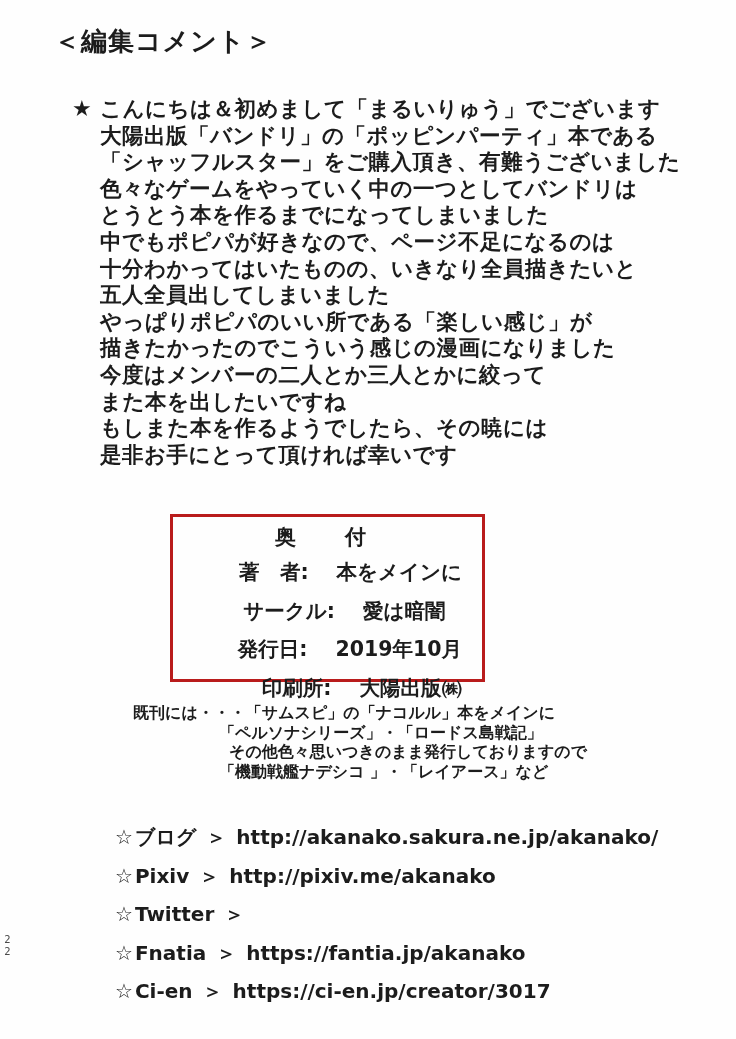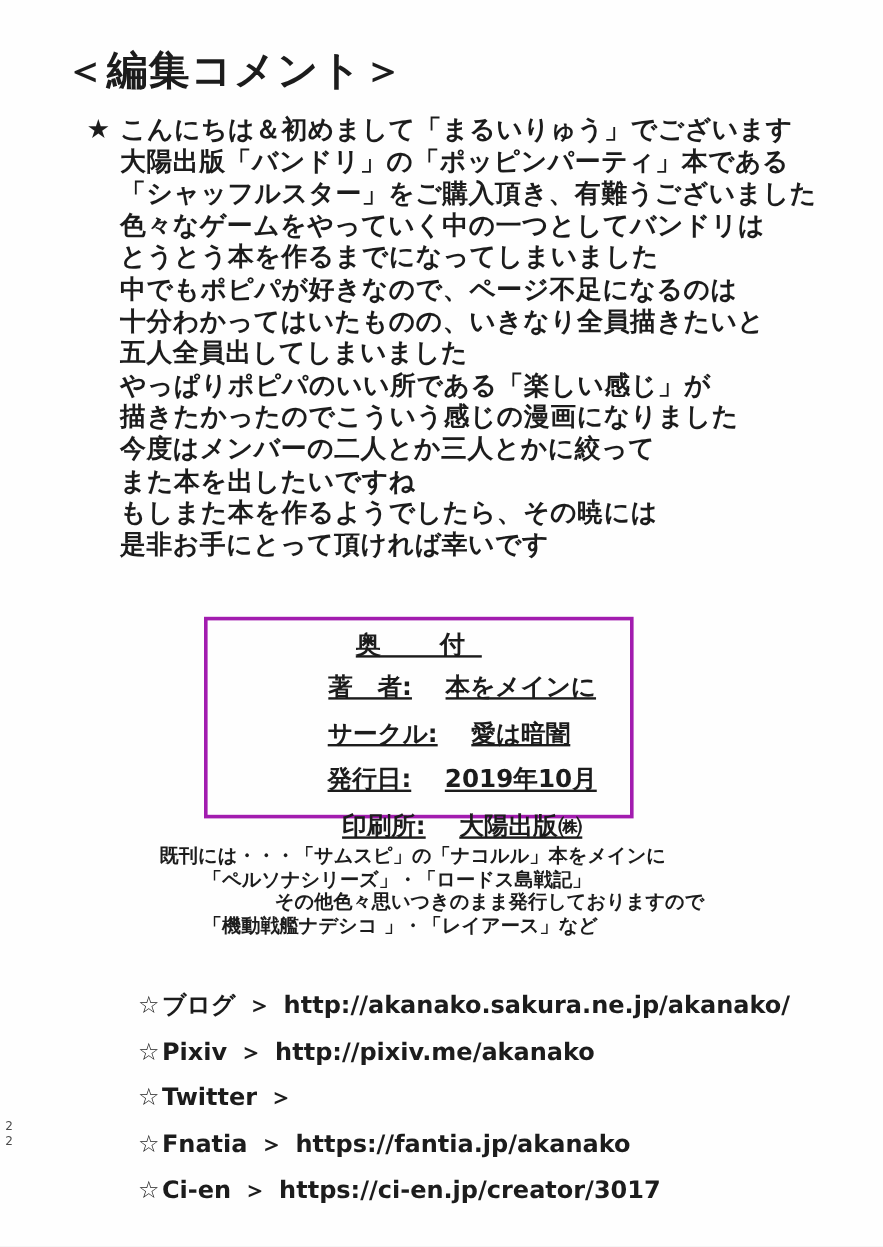--- a/index.html
+++ b/index.html
@@ -9,22 +9,22 @@
     width: 736px;
     height: 1039px;
     background: #fefefe;
     overflow: hidden;
     font-family: "DejaVu Sans", sans-serif;
     color: #1c1c1c;
   }
   .page-title {
     position: absolute;
     left: 54px;
-    top: 36px;
-    font-size: 34px;
+    top: 24px;
+    font-size: 26px;
     font-weight: 700;
     letter-spacing: 1px;
   }
   .body-text {
     position: absolute;
     left: 100px;
     top: 96px;
     width: 580px;
     font-size: 21.5px;
     font-weight: 600;
@@ -36,57 +36,55 @@
   .star-glyph {
     position: absolute;
     left: -28px;
     top: 0;
     font-size: 22px;
   }
   .colophon-box {
     position: absolute;
     left: 170px;
     top: 514px;
-    width: 358px;
+    width: 315px;
     height: 168px;
-    border: 3px solid #a21caf;
+    border: 3px solid #b91c1c;
     padding: 6px 20px 0 20px;
-    text-decoration: underline;
   }
   .colophon-title {
     text-align: center;
     font-size: 21px;
     font-weight: 700;
     letter-spacing: 14px;
     margin-bottom: 7px;
   }
   .colophon-row {
     display: flex;
     align-items: baseline;
     font-size: 20.5px;
     font-weight: 600;
     margin-bottom: 10.5px;
-    justify-content: center;
   }
   .colophon-label {
     width: 142px;
     text-align: right;
     white-space: pre;
   }
   .colophon-value { margin-left: 28px; white-space: pre; }
   .previous-works {
     position: absolute;
     left: 133px;
     top: 703px;
     font-size: 16px;
     font-weight: 700;
     line-height: 19.5px;
   }
   .pw-line { white-space: nowrap; }
-  .pw-indent-a { margin-left: 36px; }
+  .pw-indent-a { margin-left: 86px; }
   .pw-indent-b { margin-left: 96px; }
   .links {
     position: absolute;
     left: 115px;
     top: 824px;
   }
   .link-row {
     display: flex;
     align-items: baseline;
     font-size: 20px;

